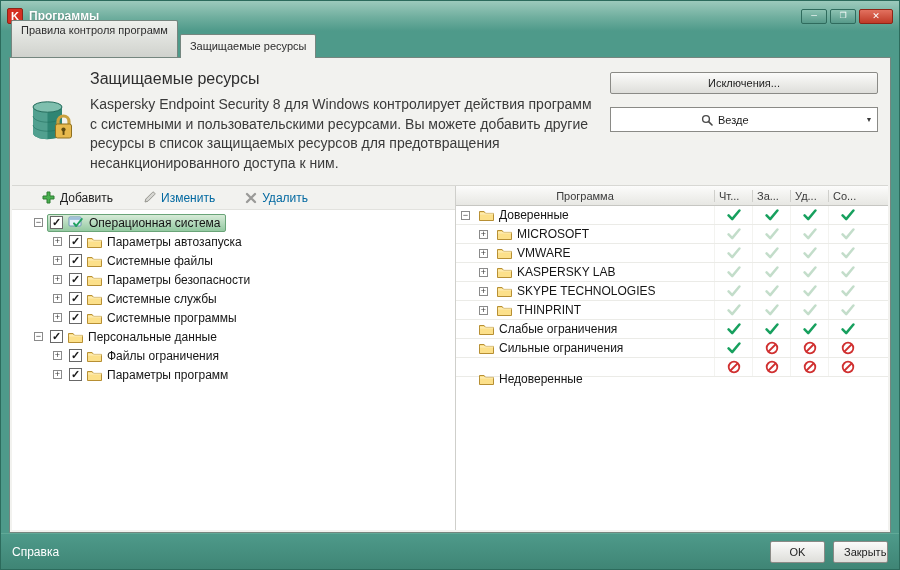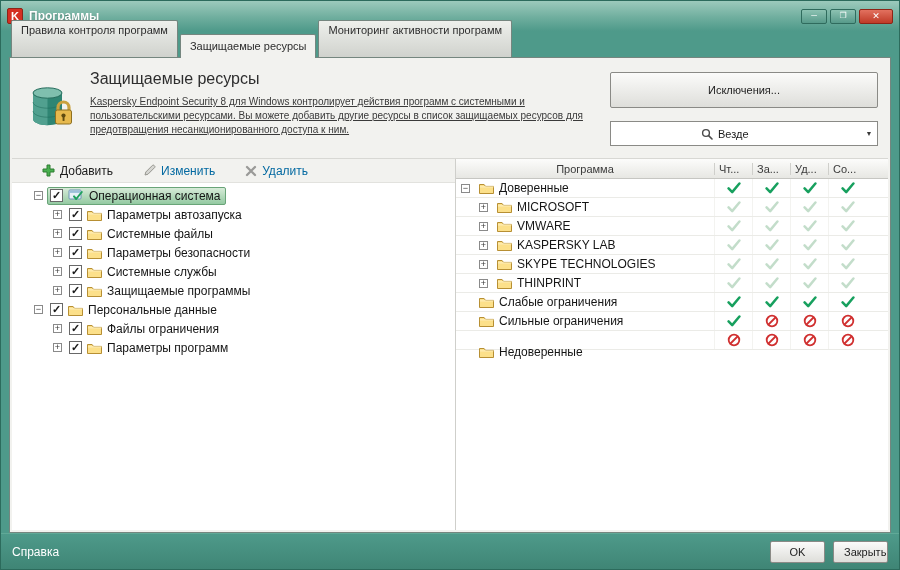--- a/index.html
+++ b/index.html
@@ -29,23 +29,23 @@
     background:linear-gradient(#eef0ec,#d0d2cd);border:1px solid #75867f;border-bottom:none;
     padding:3px 9px;margin-right:2px;border-radius:2px 2px 0 0;height:37px;}
   .tab.active{background:#f2f2ef;height:24px;padding-top:5px;margin-bottom:-1px;}
   
   .panel{flex:1;margin:0 8px;background:#f2f2ef;border:1px solid #75867f;
     display:flex;flex-direction:column;position:relative;z-index:2;overflow:hidden;}
   .panel-header{display:flex;padding:12px 12px 4px 16px;gap:12px;}
   .db-icon{width:52px;flex:0 0 52px;}
   .head-text{flex:1;padding-right:6px;}
   .page-title{font-size:16px;color:#2e2e2e;margin:0 0 7px;}
-  .desc{font-size:10px;color:#3a3a3a;line-height:1.4;max-width:505px;text-decoration:underline;}
+  .desc{font-size:14px;color:#3a3a3a;line-height:1.4;max-width:505px;}
   .head-right{width:268px;flex:0 0 268px;display:flex;flex-direction:column;gap:13px;padding-top:2px;}
-  .btn{height:36px;font-size:11px;color:#222;font-family:"Liberation Sans",sans-serif;
+  .btn{height:22px;font-size:11px;color:#222;font-family:"Liberation Sans",sans-serif;
     background:linear-gradient(#fbfbfa,#dededa);border:1px solid #8a8a86;border-radius:2px;padding:0 10px;}
   .searchbox{height:25px;border:1px solid #8a8a86;background:#fff;display:flex;align-items:center;font-size:11px;}
   .search-input{width:86px;height:100%;}
   .scope{display:flex;align-items:center;gap:5px;padding:0 4px;color:#1c1c1c;}
   .spacer{flex:1;}
   .dd{width:16px;text-align:center;color:#3a3a3a;font-size:7px;align-self:center;}
   
   .content{flex:1;display:flex;margin:8px 2px 2px;border-top:1px solid #d8d8d4;background:#fff;overflow:hidden;}
   .left{width:444px;flex:0 0 444px;border-right:1px solid #cfcfcb;display:flex;flex-direction:column;background:#fff;}
   .toolbar{height:24px;flex:0 0 24px;display:flex;align-items:center;gap:30px;padding-left:30px;
@@ -89,21 +89,20 @@
     <span class="winbtns">
       <span class="winbtn">─</span>
       <span class="winbtn">❐</span>
       <span class="winbtn close">✕</span>
     </span>
   </div>
 
   <div class="tabstrip">
       <div class="tab">Правила контроля программ</div>
       <div class="tab active">Защищаемые ресурсы</div>
-      <div class="tab">Мониторинг активности программ</div>
     </div>
 
   <div class="panel">
 
     <div class="panel-header">
       <span class="db-icon ficon">
           <svg width="50" height="50" viewBox="0 0 50 50">
             <path d="M7 10v26c0 3.4 6.5 6.2 14.5 6.2S36 39.4 36 36V10" fill="#2f8573"></path>
             <path d="M7 10v26c0 3.4 6.5 6.2 14.5 6.2V10z" fill="#51a08f"></path>
             <ellipse cx="21.5" cy="10" rx="14.5" ry="5.2" fill="#7fbfae" stroke="#256c5c"></ellipse>
@@ -235,21 +234,21 @@
             <div class="tree-row" style="padding-left: 41px;">
               <span class="expander">+</span>
               <span class="rowbody">
                 <span class="checkbox">✓</span>
                 <span class="ficon">
                   <svg width="15" height="12" viewBox="0 0 15 12">
                     <path d="M.5 2.5h4.6l1.4 1.9h8v7.1H.5z" fill="#fce08a" stroke="#b78f33"></path>
                     <path d="M.9 4.9h13.6" stroke="#fff3c9" opacity=".9"></path>
                   </svg>
                 </span>
-                <span class="tlabel">Защищаемые программы</span>
+                <span class="tlabel">Системные программы</span>
               </span>
             </div>
             <div class="tree-row" style="padding-left: 22px;">
               <span class="expander">−</span>
               <span class="rowbody">
                 <span class="checkbox">✓</span>
                 <span class="ficon">
                   <svg width="15" height="12" viewBox="0 0 15 12">
                     <path d="M.5 2.5h4.6l1.4 1.9h8v7.1H.5z" fill="#fce08a" stroke="#b78f33"></path>
                     <path d="M.9 4.9h13.6" stroke="#fff3c9" opacity=".9"></path>

